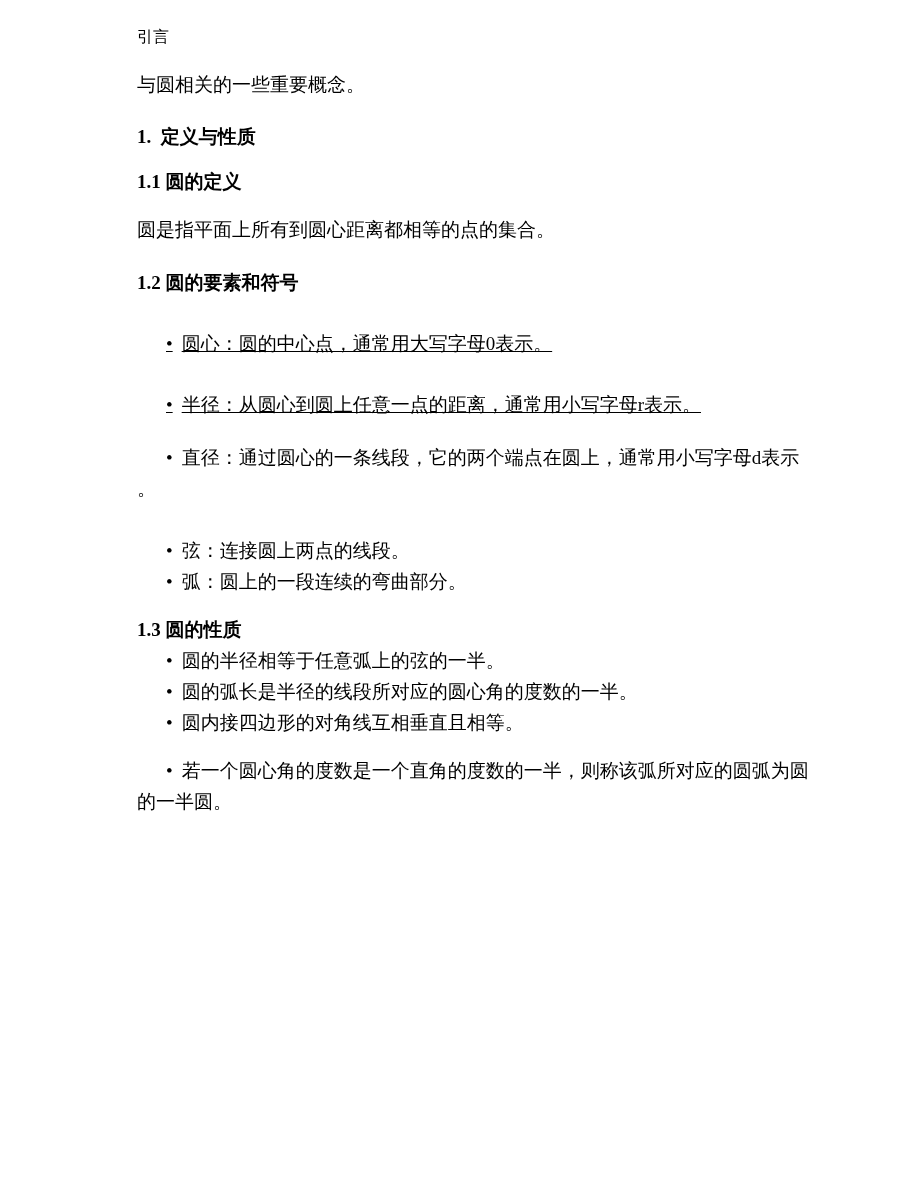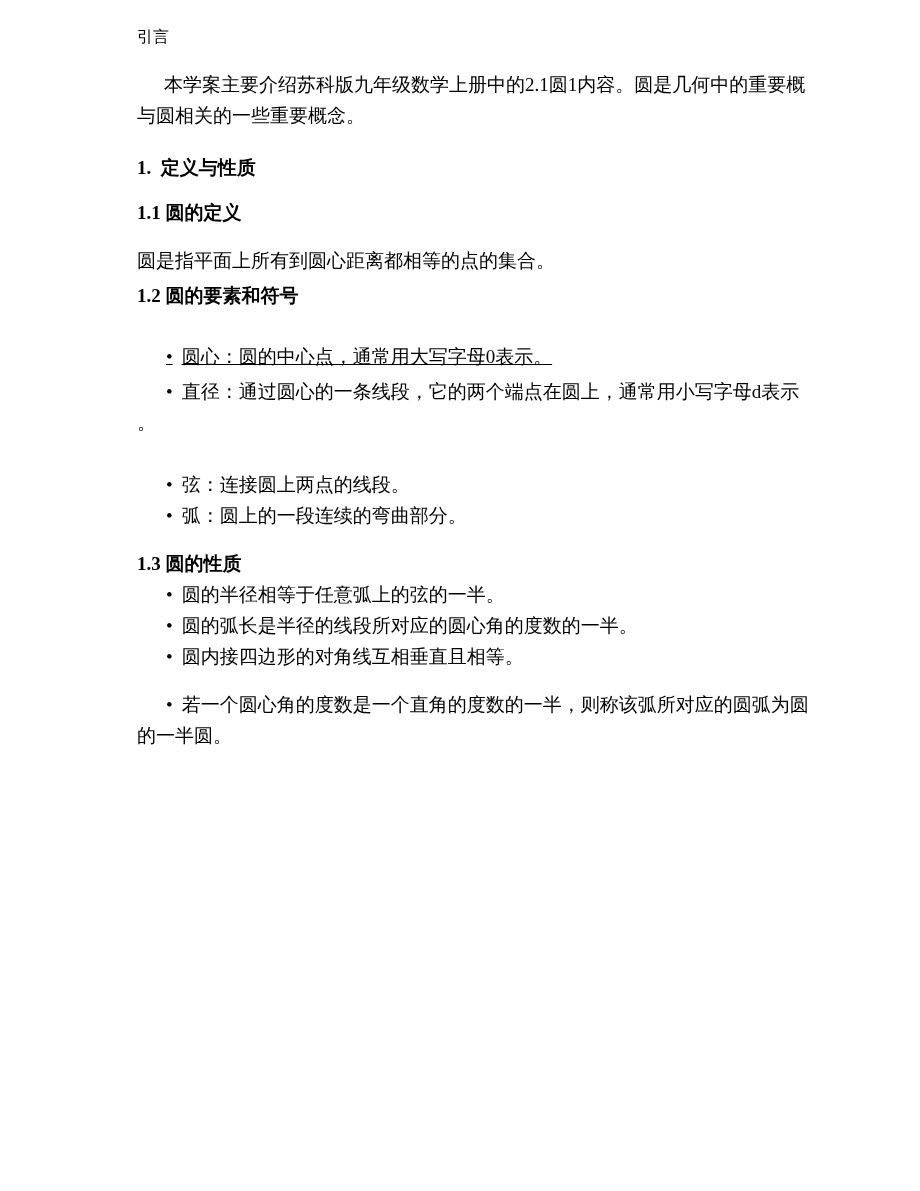--- a/index.html
+++ b/index.html
@@ -23,48 +23,50 @@
   .intro-h { font-size: 16px; line-height: 31px; white-space: pre; }
   .line { font-size: 19px; line-height: 31px; white-space: pre; }
   .indent27 { text-indent: 27px; }
   .bullet-first { text-indent: 29px; }
   .marker { padding-right: 9px; }
   .mt21 { margin-top: 21px; }
   .mt17 { margin-top: 17px; }
   .mt16 { margin-top: 0; }
   .mt15 { margin-top: 30px; text-decoration: underline; }
   .mt14 { margin-top: 14px; }
-  .mt22 { margin-top: 4px; }
+  .mt22 { margin-top: 22px; }
   .mt20 { margin-top: 31px; }
 </style>
 </head>
 <body>
 
 <div class="doc">
 
 
   <div class="intro-h mt21">引言</div>
 
   <div class="mt17">
-    <div class="line indent27">本学案主要介绍苏科版九年级数学上册中的2.1圆1内容。圆是几何中的重要概</div>
     <div class="line">与圆相关的一些重要概念。</div>
   </div>
 
   <div class="h mt21">1.  定义与性质</div>
 
   <div class="h mt14">1.1 圆的定义</div>
 
   <div class="line mt17">圆是指平面上所有到圆心距离都相等的点的集合。</div>
 
   <div class="h mt22">1.2 圆的要素和符号</div>
 
   <div class="mt15">
     <div class="line bullet-first"><span class="marker">•</span><span>圆心：圆的中心点，通常用大写字母0表示。</span></div>
   </div>
 
+  <div class="mt15">
+    <div class="line bullet-first"><span class="marker">•</span><span>半径：从圆心到圆上任意一点的距离，通常用小写字母r表示。</span></div>
+  </div>
 
   <div class="mt22">
     <div class="line bullet-first"><span class="marker">•</span><span>直径：通过圆心的一条线段，它的两个端点在圆上，通常用小写字母d表示</span></div>
     <div class="line">。</div>
   </div>
 
   <div class="mt20">
     <div class="line bullet-first"><span class="marker">•</span><span>弦：连接圆上两点的线段。</span></div>
   </div>
 

